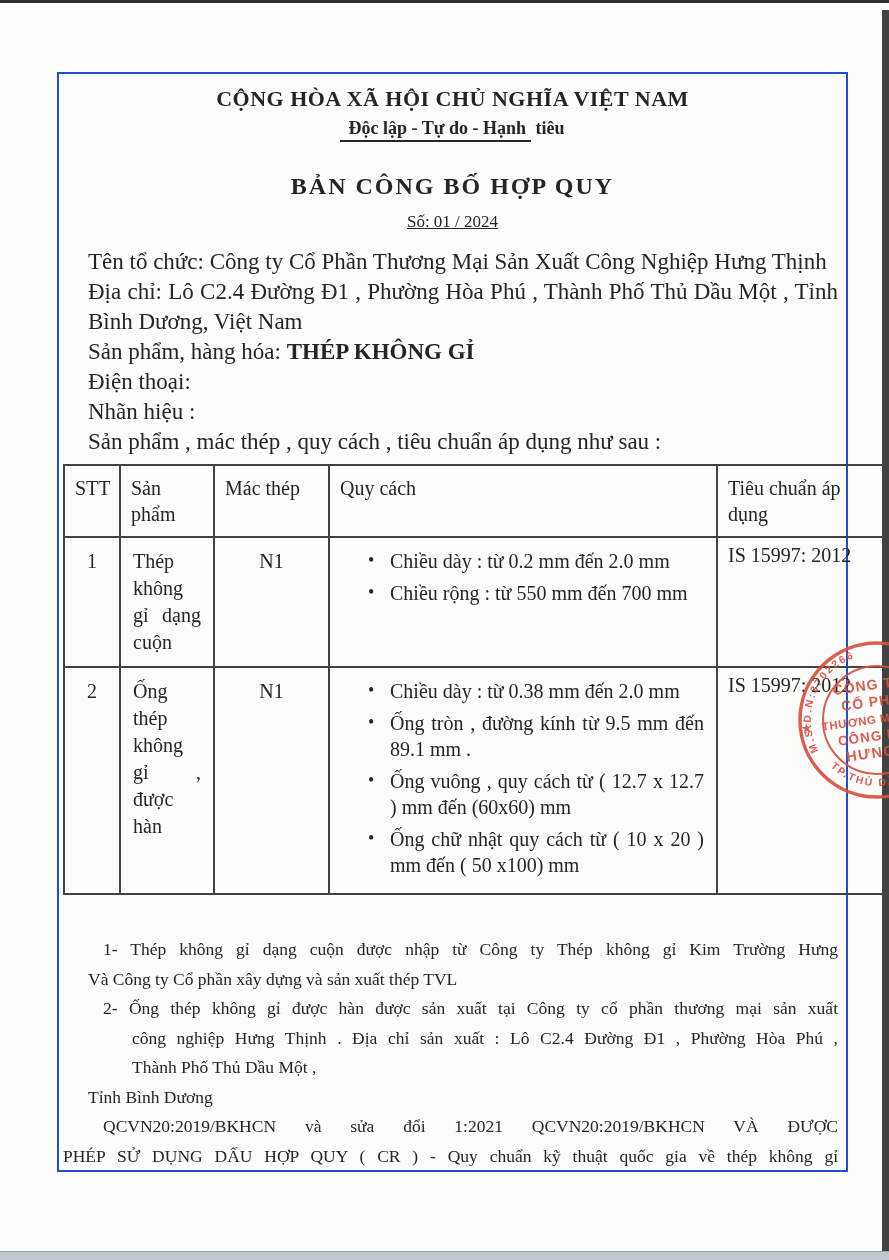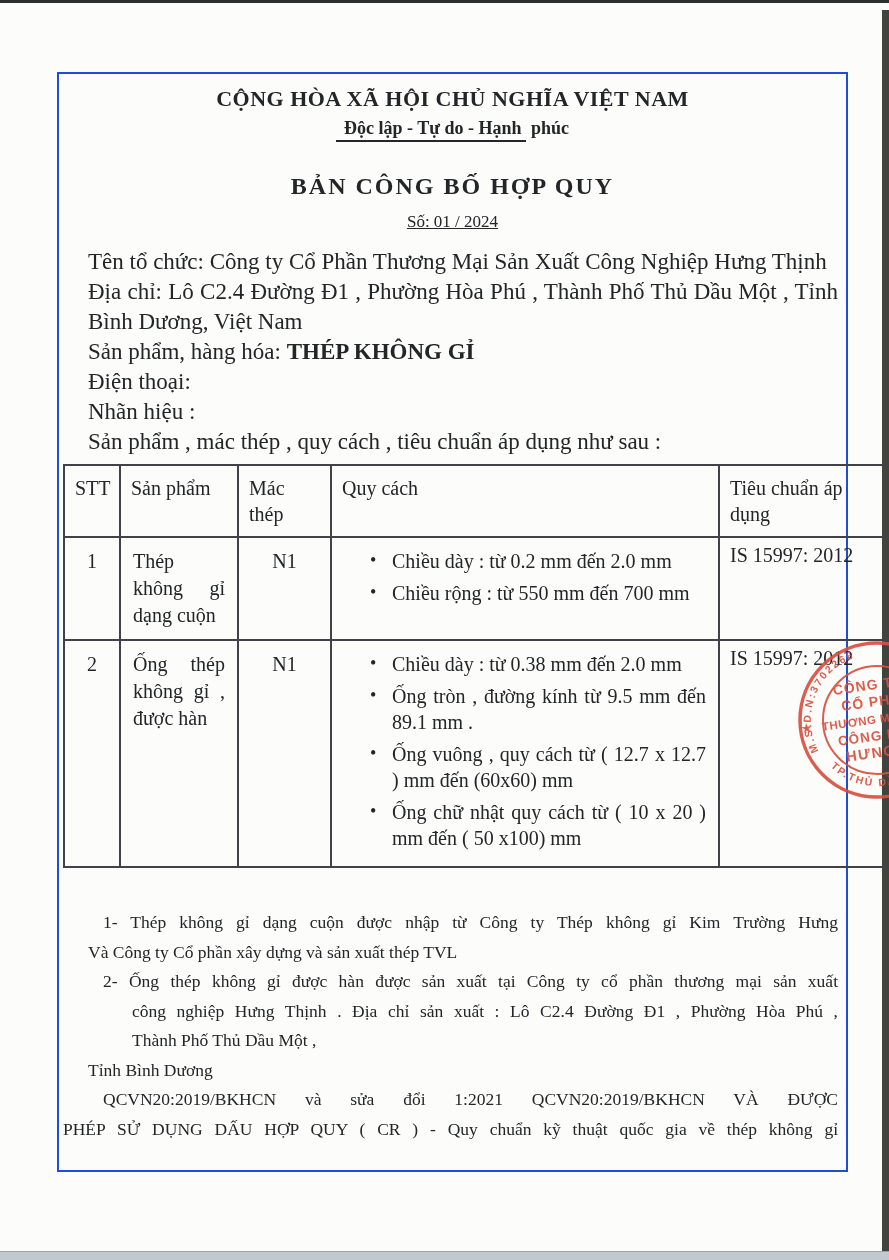--- a/index.html
+++ b/index.html
@@ -53,22 +53,22 @@
     box-sizing:border-box;
   }
   table.spec th{
     font-weight:normal;
     text-align:left;
     padding:9px 10px;
     line-height:26px;
     height:44px;
   }
   th.c-stt,td.c-stt{width:56px;text-align:center;}
-  th.c-prod,td.c-prod{width:118px;}
-  th.c-grade,td.c-grade{width:93px;text-align:center;}
+  th.c-prod,td.c-prod{width:94px;}
+  th.c-grade,td.c-grade{width:115px;text-align:center;}
   th.c-spec,td.c-spec{width:388px;}
   th.c-std,td.c-std{width:172px;}
   td{padding:10px 10px;line-height:27px;}
   td.c-prod{text-align:justify;padding:10px 12px;}
   td.c-spec{padding:0;}
   td.c-spec ul{margin:0;padding:10px 12px 2px 36px;list-style:none;}
   td.c-spec li{position:relative;padding-left:24px;margin-bottom:6px;line-height:26px;text-align:justify;}
   td.c-spec li::before{content:"\2022";position:absolute;left:2px;top:-1px;font-size:18px;}
   td.c-std{padding:4px 8px 10px 10px;}
   tr.r1{height:98px;}
@@ -94,21 +94,21 @@
 <div class="page" data-interactable="false">
 
   <div class="edge-top" data-interactable="false"></div>
   <div class="edge-right" data-interactable="false"></div>
   <div class="edge-bottom" data-interactable="false"></div>
 
   <div class="frame" data-interactable="false">
 
     <div class="center national-title" data-interactable="false">CỘNG HÒA XÃ HỘI CHỦ NGHĨA VIỆT NAM</div>
 
-    <div class="center motto" data-interactable="false"><span class="ul" data-interactable="false">Độc lập - Tự do - Hạnh</span><span data-interactable="false"> phúc</span></div>
+    <div class="center motto" data-interactable="false"><span class="ul" data-interactable="false">Độc lập - Tự do - Hạnh</span><span data-interactable="false"> tiêu</span></div>
 
     <div class="center doc-title" data-interactable="false">BẢN CÔNG BỐ HỢP QUY</div>
 
     <div class="center doc-number" data-interactable="false">Số: 01 / 2024</div>
 
     <div class="info" data-interactable="false">
       <p class="line" data-interactable="false">Tên tổ chức: Công ty Cổ Phần Thương Mại Sản Xuất Công Nghiệp Hưng Thịnh</p>
       <p class="line wrapline" data-interactable="false">Địa chỉ: Lô C2.4 Đường Đ1 , Phường Hòa Phú , Thành Phố Thủ Dầu Một , Tỉnh Bình Dương, Việt Nam</p>
       <p class="line indented" data-interactable="false"><span data-interactable="false">Sản phẩm, hàng hóa: </span><b data-interactable="false">THÉP KHÔNG GỈ</b></p>
       <p class="line" data-interactable="false">Điện thoại:</p>

